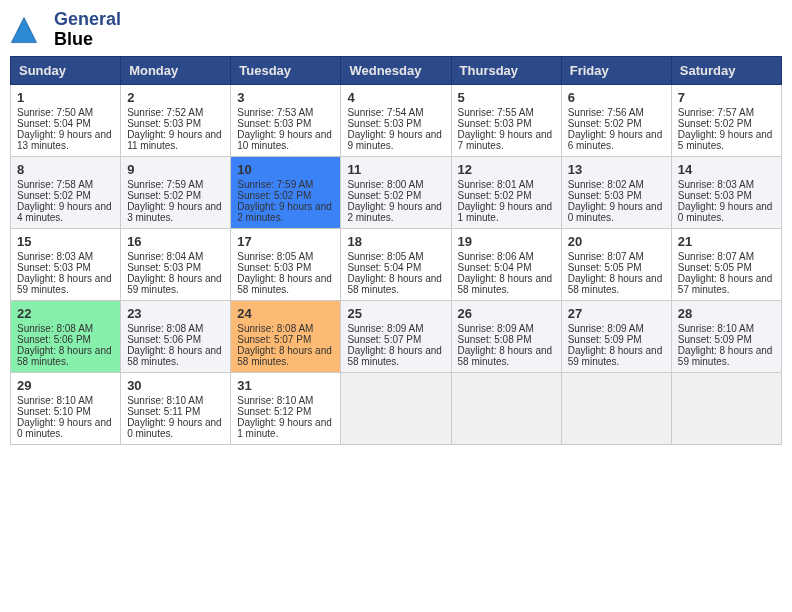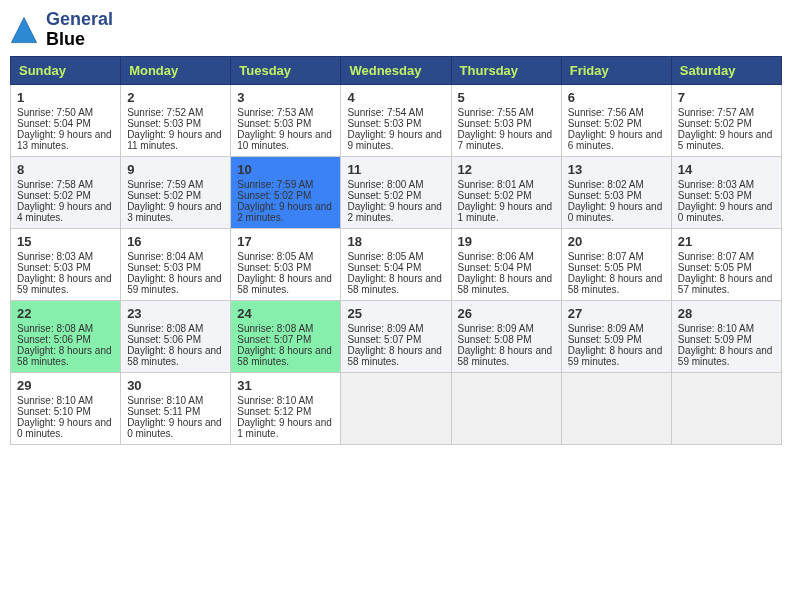--- a/index.html
+++ b/index.html
@@ -12,21 +12,21 @@
     }
     .header {
       display: flex;
       justify-content: space-between;
       align-items: flex-start;
       margin-bottom: 6px;
     }
     .logo {
       display: flex;
       align-items: center;
-      gap: 8px;
+      gap: 16px;
     }
     .logo-text {
       font-size: 18px;
       font-weight: bold;
       color: #2c4a8a;
       line-height: 1.1;
     }
     .logo-text span {
       color: #000000;
     }
@@ -46,21 +46,21 @@
       font-size: 14px;
       color: #555;
     }
     .calendar {
       width: 100%;
       border-collapse: collapse;
       border: 1px solid #ccc;
     }
     .calendar th {
       background: #2c4a8a;
-      color: #bef264;
+      color: #e5e5e5;
       text-align: left;
       padding: 6px 8px;
       font-size: 13px;
       border: 1px solid #1e3570;
     }
     .calendar td {
       vertical-align: top;
       padding: 5px 6px;
       border: 1px solid #ccc;
       font-size: 10px;
@@ -253,21 +253,21 @@
           <div>Sunrise: 8:08 AM</div>
           <div>Sunset: 5:06 PM</div>
           <div>Daylight: 8 hours and 58 minutes.</div>
         </td>
         <td style="background: rgb(242, 244, 248);">
           <span class="day-num">23</span>
           <div>Sunrise: 8:08 AM</div>
           <div>Sunset: 5:06 PM</div>
           <div>Daylight: 8 hours and 58 minutes.</div>
         </td>
-        <td style="background: #86efac;">
+        <td style="background: #fdba74;">
           <span class="day-num">24</span>
           <div>Sunrise: 8:08 AM</div>
           <div>Sunset: 5:07 PM</div>
           <div>Daylight: 8 hours and 58 minutes.</div>
         </td>
         <td style="background: rgb(242, 244, 248);">
           <span class="day-num">25</span>
           <div>Sunrise: 8:09 AM</div>
           <div>Sunset: 5:07 PM</div>
           <div>Daylight: 8 hours and 58 minutes.</div>

